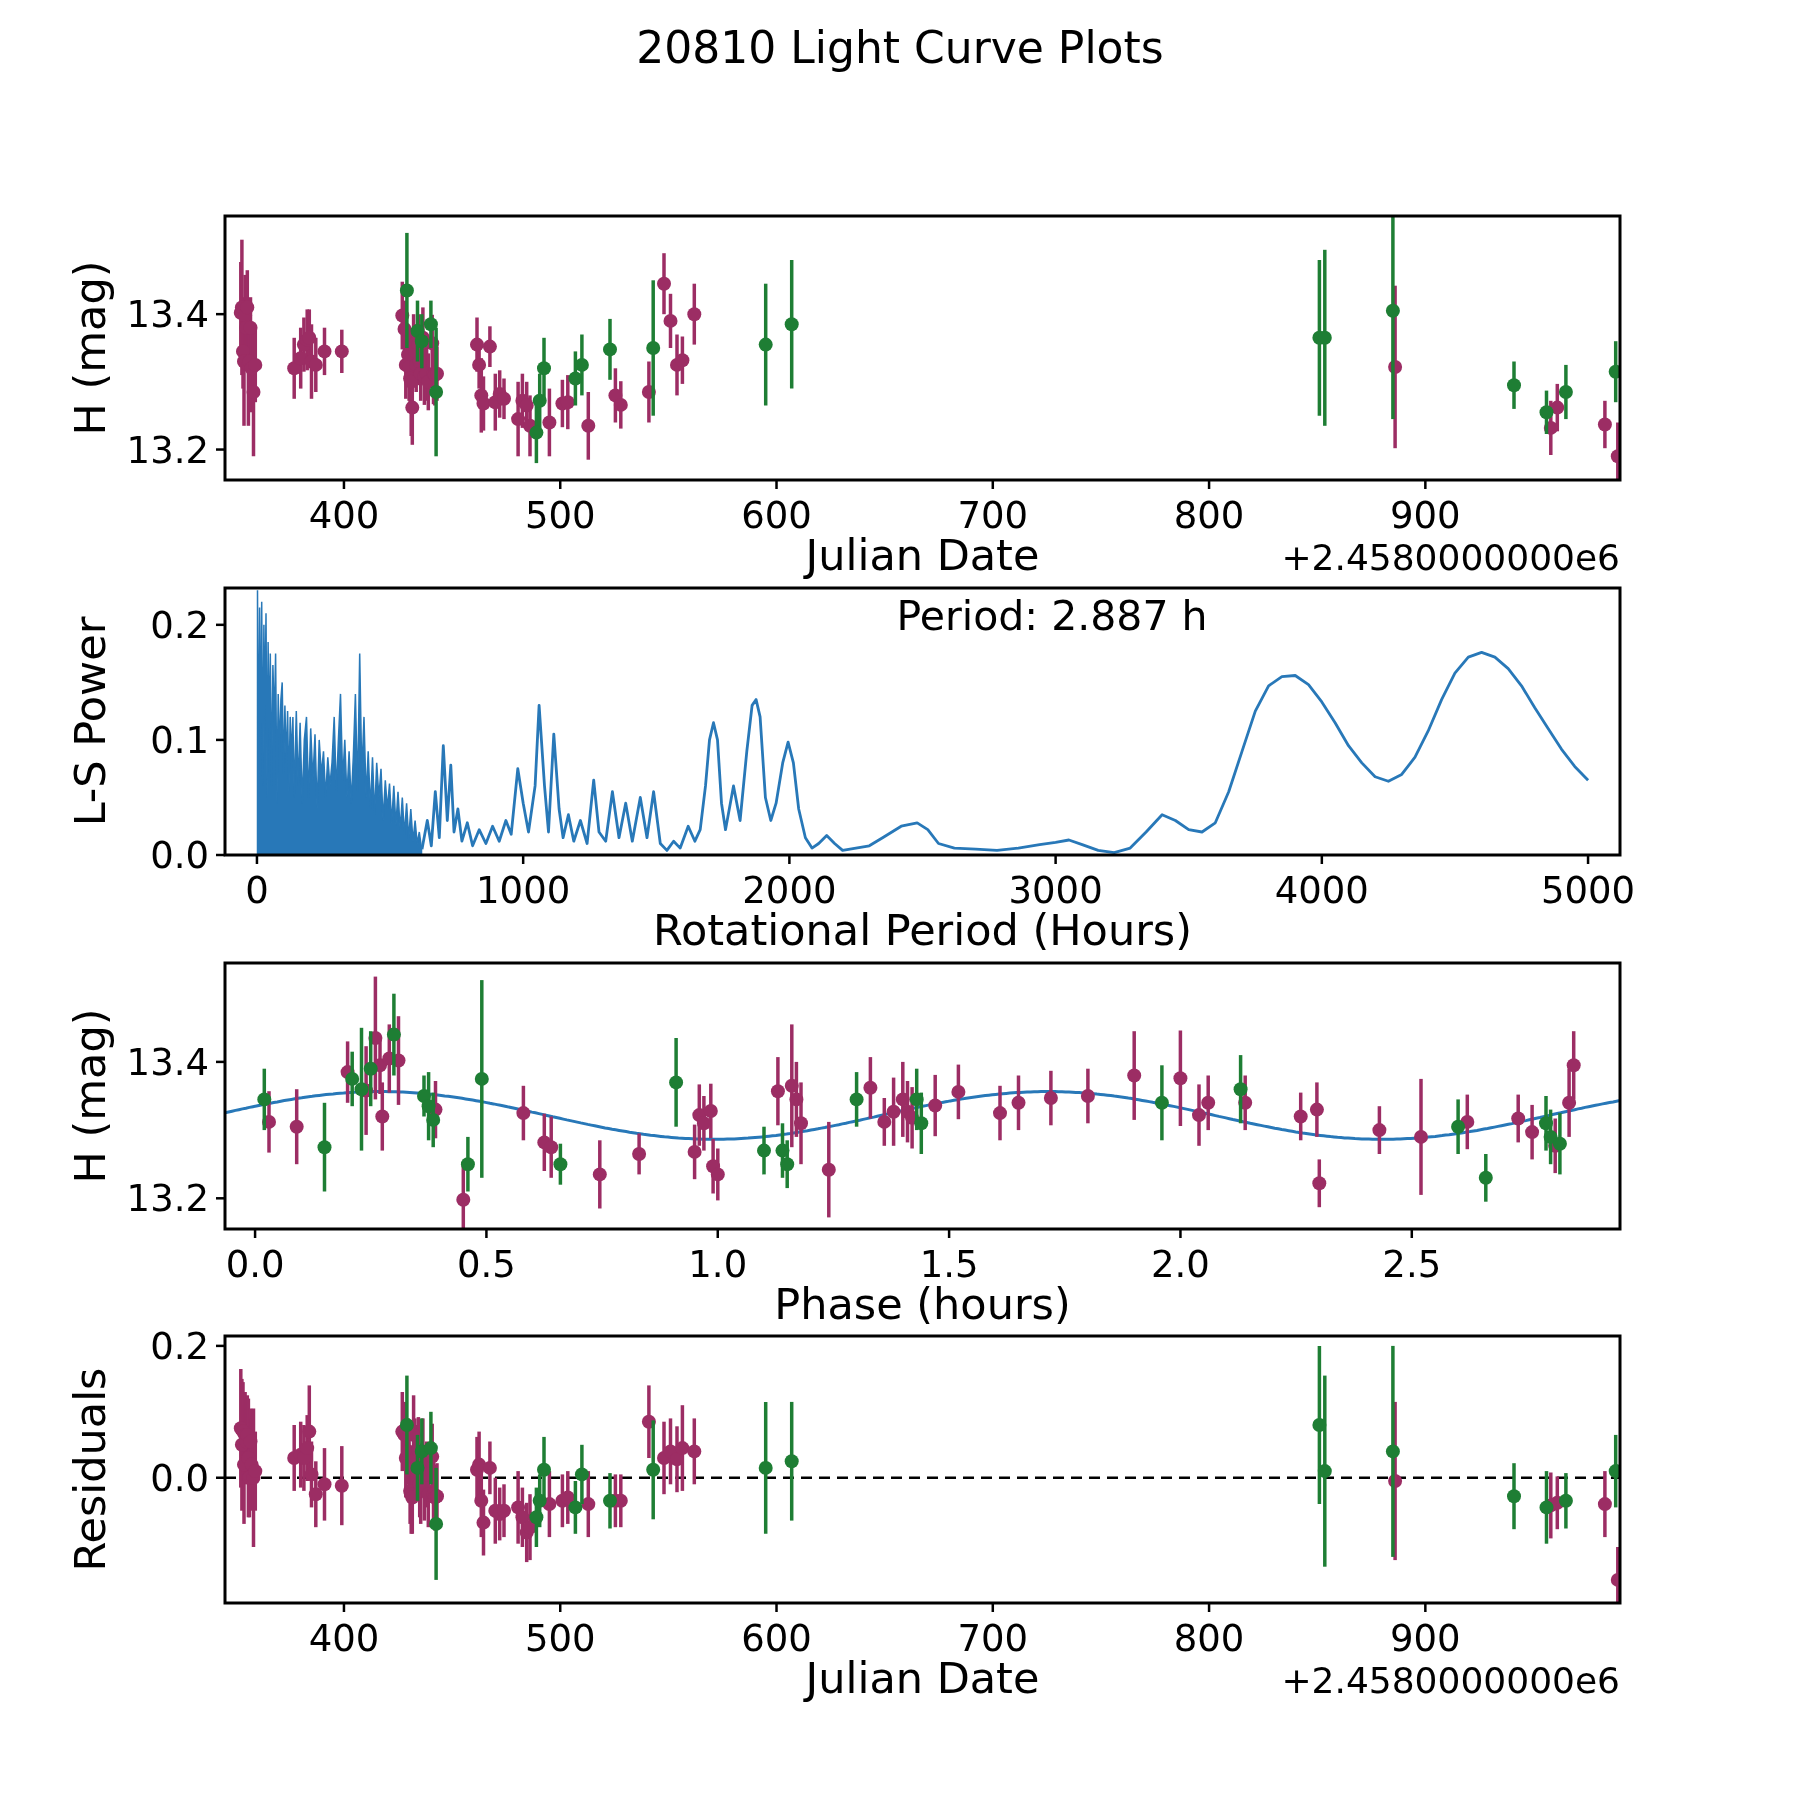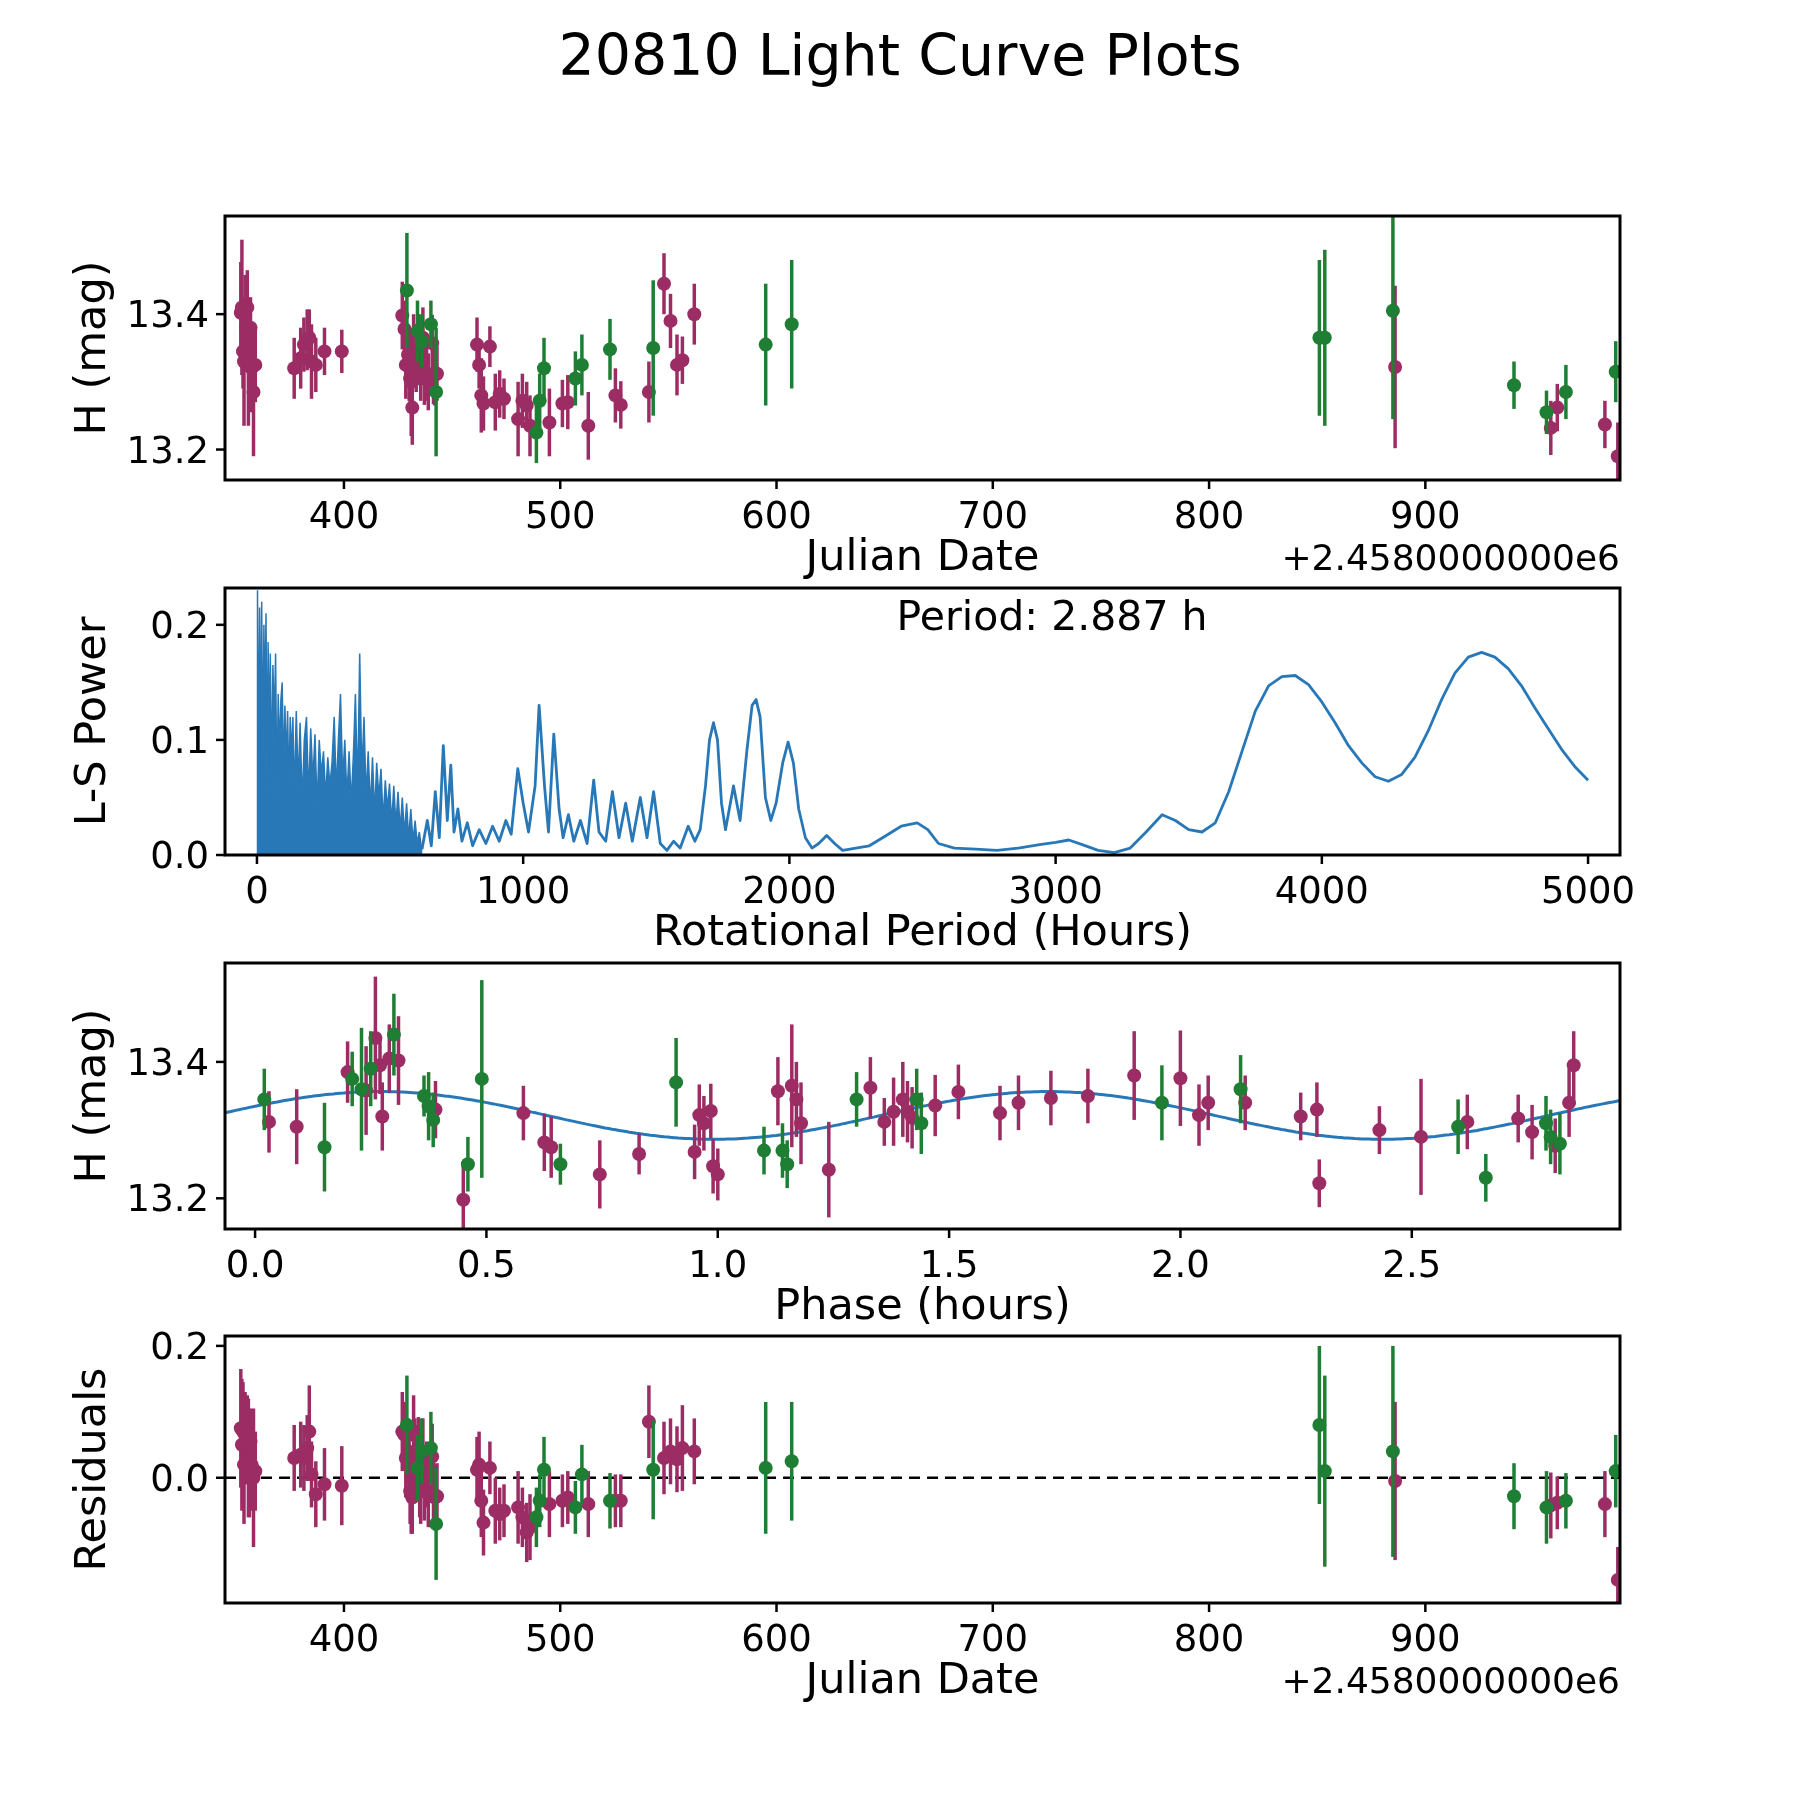--- a/index.html
+++ b/index.html
@@ -1,19 +1,19 @@
 <!DOCTYPE html>
 <html><head>
 <meta charset="utf-8">
 <style>
   html,body{margin:0;padding:0;background:#fff;}
   #figure{position:relative;width:1800px;height:1800px;background:#ffffff;overflow:hidden;
           font-family:"DejaVu Sans",sans-serif;}
   #figure-title{position:absolute;top:22px;left:0;width:1800px;text-align:center;
-                font-size:57px;color:#000;}
+                font-size:44px;color:#000;}
   #figure-svg{position:absolute;top:0;left:0;}
   svg text{font-family:"DejaVu Sans",sans-serif;fill:#000;}
 </style>
 </head>
 <body>
 
 <div id="figure">
   <div id="figure-title">20810 Light Curve Plots</div>
   <svg id="figure-svg" width="1800" height="1800" viewBox="0 0 1800 1800">
       <g>

